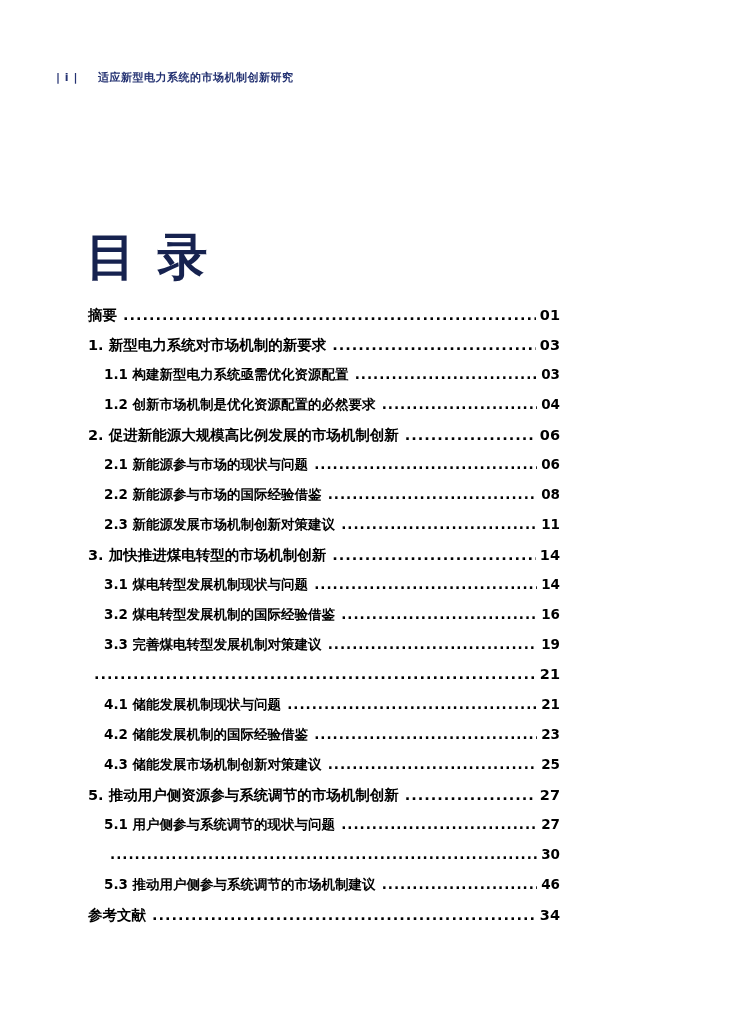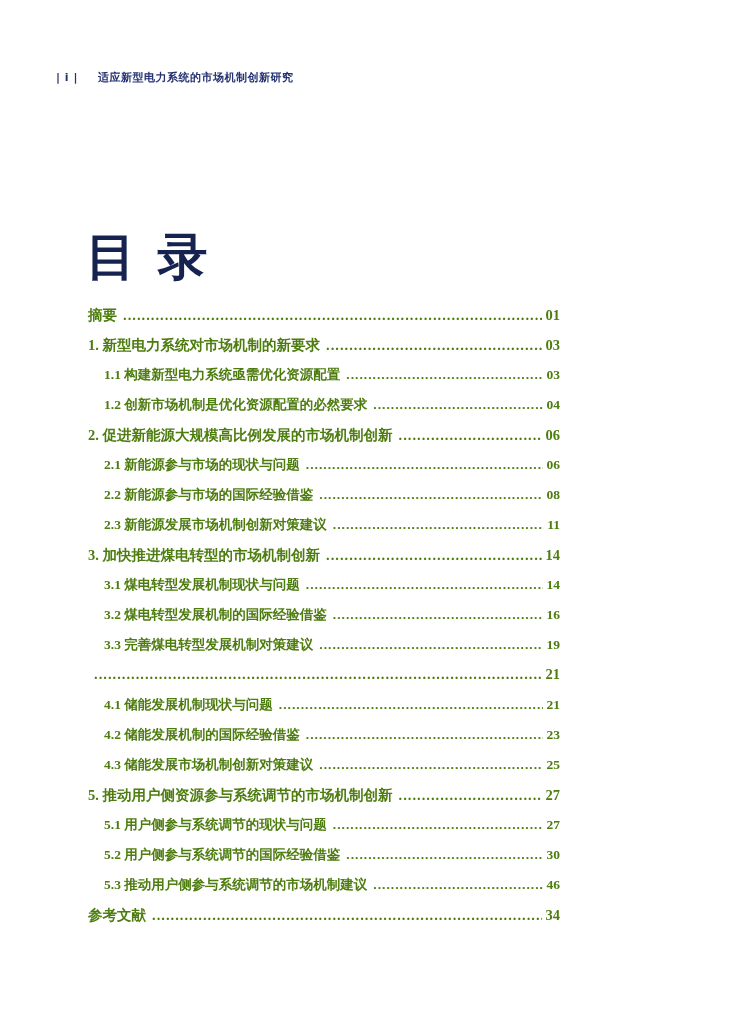--- a/index.html
+++ b/index.html
@@ -49,23 +49,22 @@
     position: absolute;
     top: 306px;
     left: 88px;
     width: 472px;
   }
   .toc-row {
     display: flex;
     align-items: baseline;
     height: 30px;
     font-weight: bold;
-    color: #4d7c0f;
+    color: #000000;
     cursor: pointer;
-    font-family: Liberation Serif, serif;
   }
   .toc-row.level-0 { font-size: 14.5px; }
   .toc-row.level-1 { font-size: 13.5px; padding-left: 16px; text-align: right; }
   .toc-label {
     white-space: nowrap;
     flex: 0 0 auto;
   }
   .toc-leader {
     flex: 1 1 auto;
     overflow: hidden;
@@ -196,21 +195,20 @@
       <span class="toc-page">27</span>
     </div>
 
     <div class="toc-row level-1">
       <span class="toc-label">5.1 用户侧参与系统调节的现状与问题</span>
       <span class="toc-leader"></span>
       <span class="toc-page">27</span>
     </div>
 
     <div class="toc-row level-1">
-      <span class="toc-label">5.2 用户侧参与系统调节的国际经验借鉴</span>
       <span class="toc-leader"></span>
       <span class="toc-page">30</span>
     </div>
 
     <div class="toc-row level-1">
       <span class="toc-label">5.3 推动用户侧参与系统调节的市场机制建议</span>
       <span class="toc-leader"></span>
       <span class="toc-page">46</span>
     </div>
 

